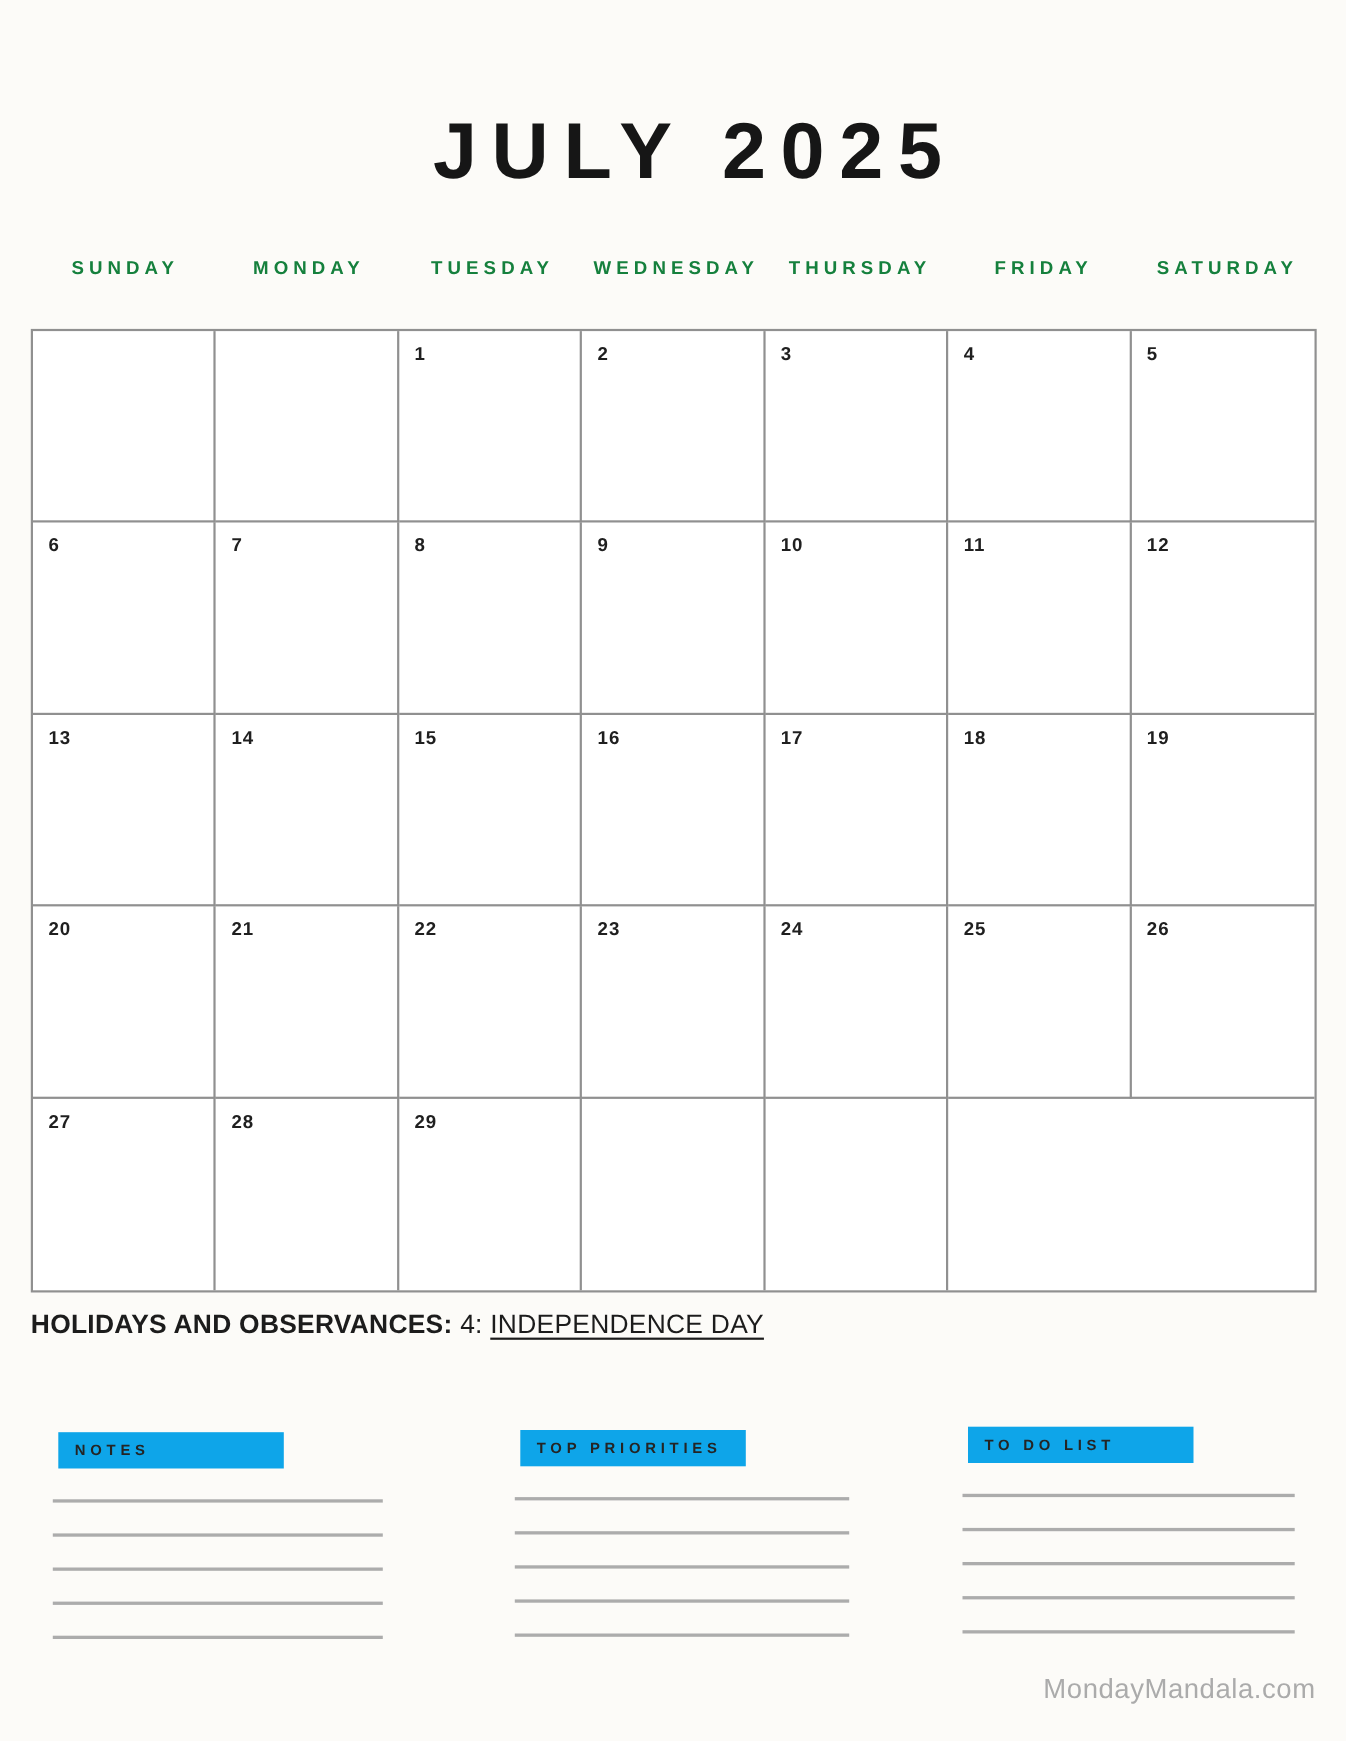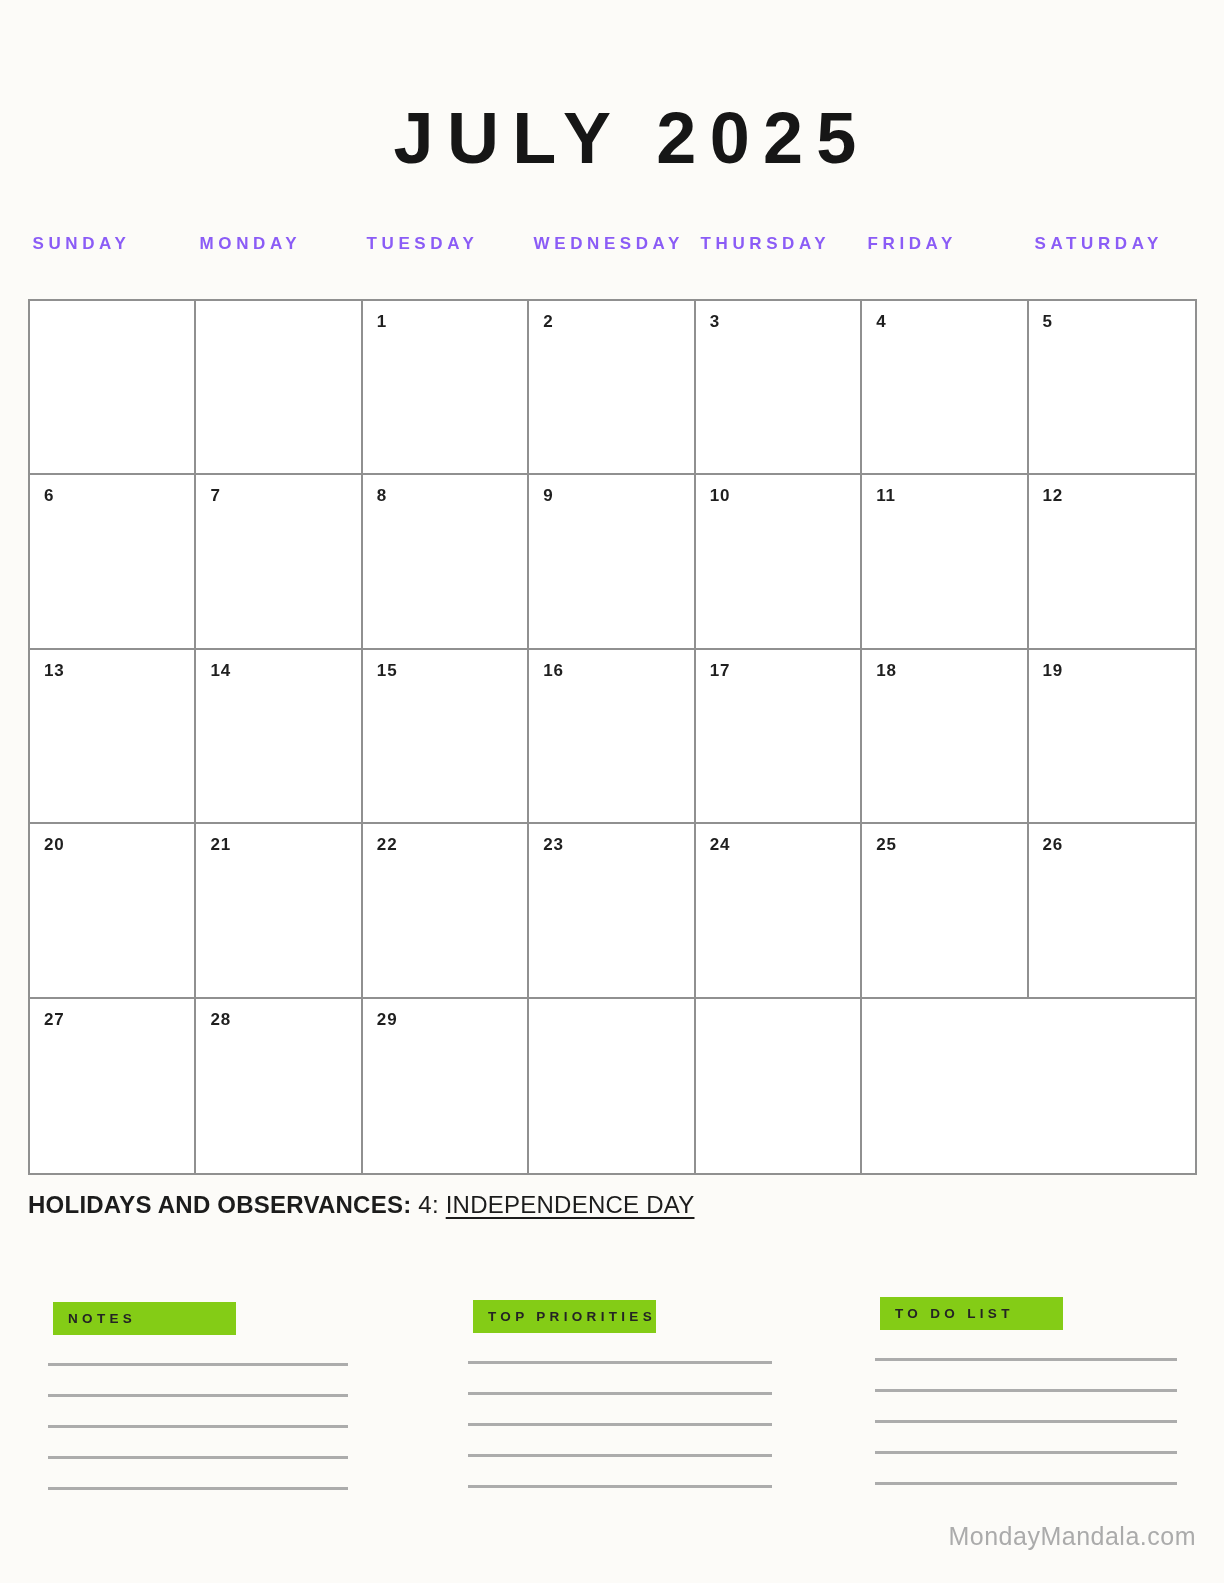--- a/index.html
+++ b/index.html
@@ -34,26 +34,26 @@
   
   .weekday-row {
     position: absolute;
     left: 28px;
     top: 233px;
     width: 1169px;
     display: grid;
     grid-template-columns: repeat(7, 1fr);
   }
   .weekday {
-    text-align: left;
+    text-align: center;
     font-size: 17px;
     font-weight: 700;
     letter-spacing: 0.27em;
     text-indent: 0.27em;
-    color: #8b5cf6;
+    color: #15803d;
     line-height: 22px;
   }
 
   
   .cal-grid {
     position: absolute;
     left: 28px;
     top: 299px;
     width: 1169px;
     height: 876px;
@@ -94,25 +94,25 @@
     font-weight: 400;
     text-decoration: underline;
     text-decoration-thickness: 1.5px;
     text-underline-offset: 4px;
   }
 
   
   .note-section { position: absolute; }
   .section-label {
     display: block;
-    width: 183px;
+    width: 205px;
     height: 33px;
     line-height: 33px;
     padding-left: 15px;
-    background: #84cc16;
+    background: #0ea5e9;
     font-size: 13.5px;
     font-weight: 700;
     letter-spacing: 0.32em;
     color: #242424;
     margin-left: 5px;
   }
   .note-lines { margin-top: 28px; }
   .note-line {
     height: 3px;
     background: #ACACAC;

